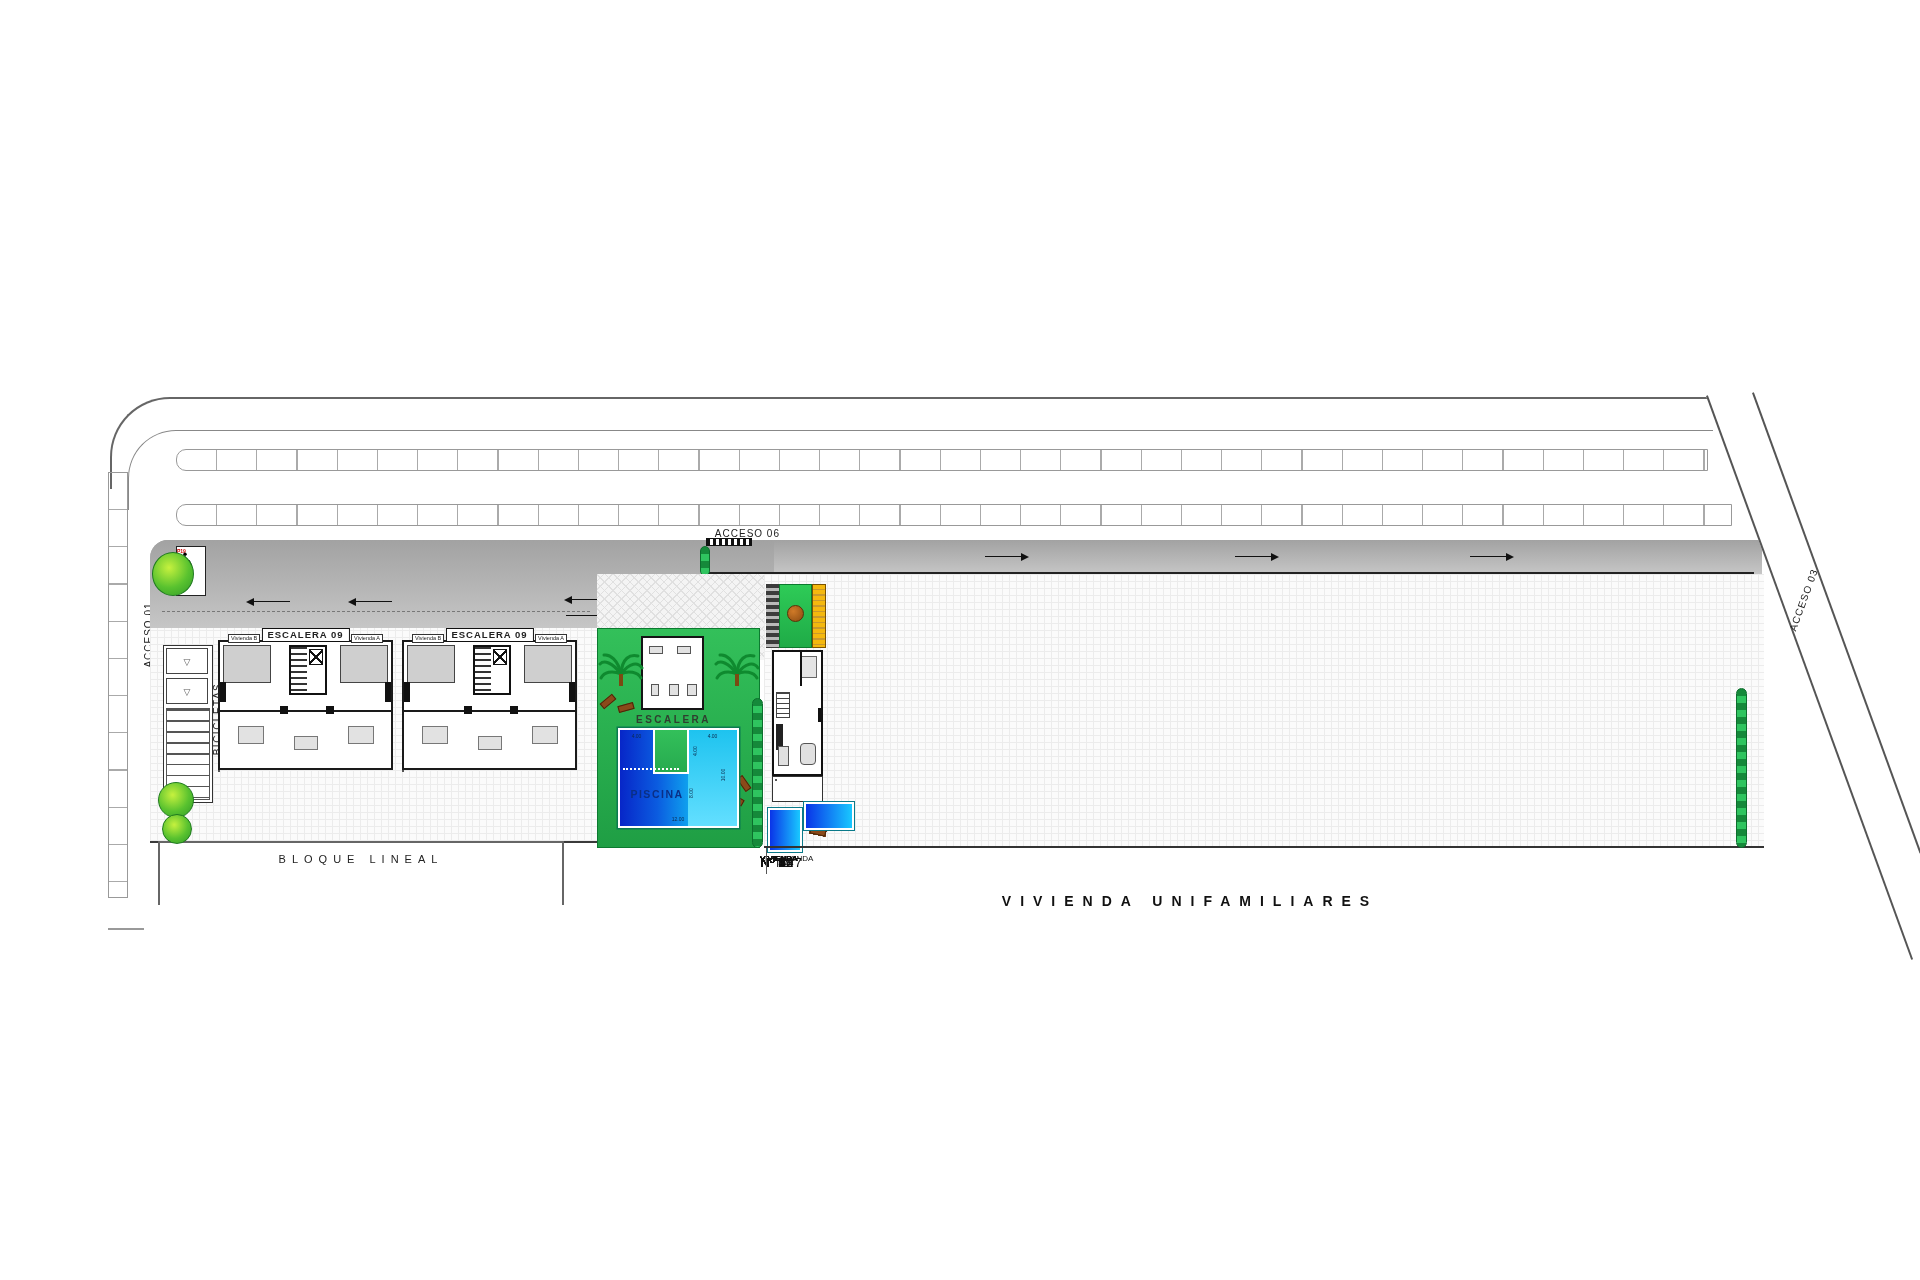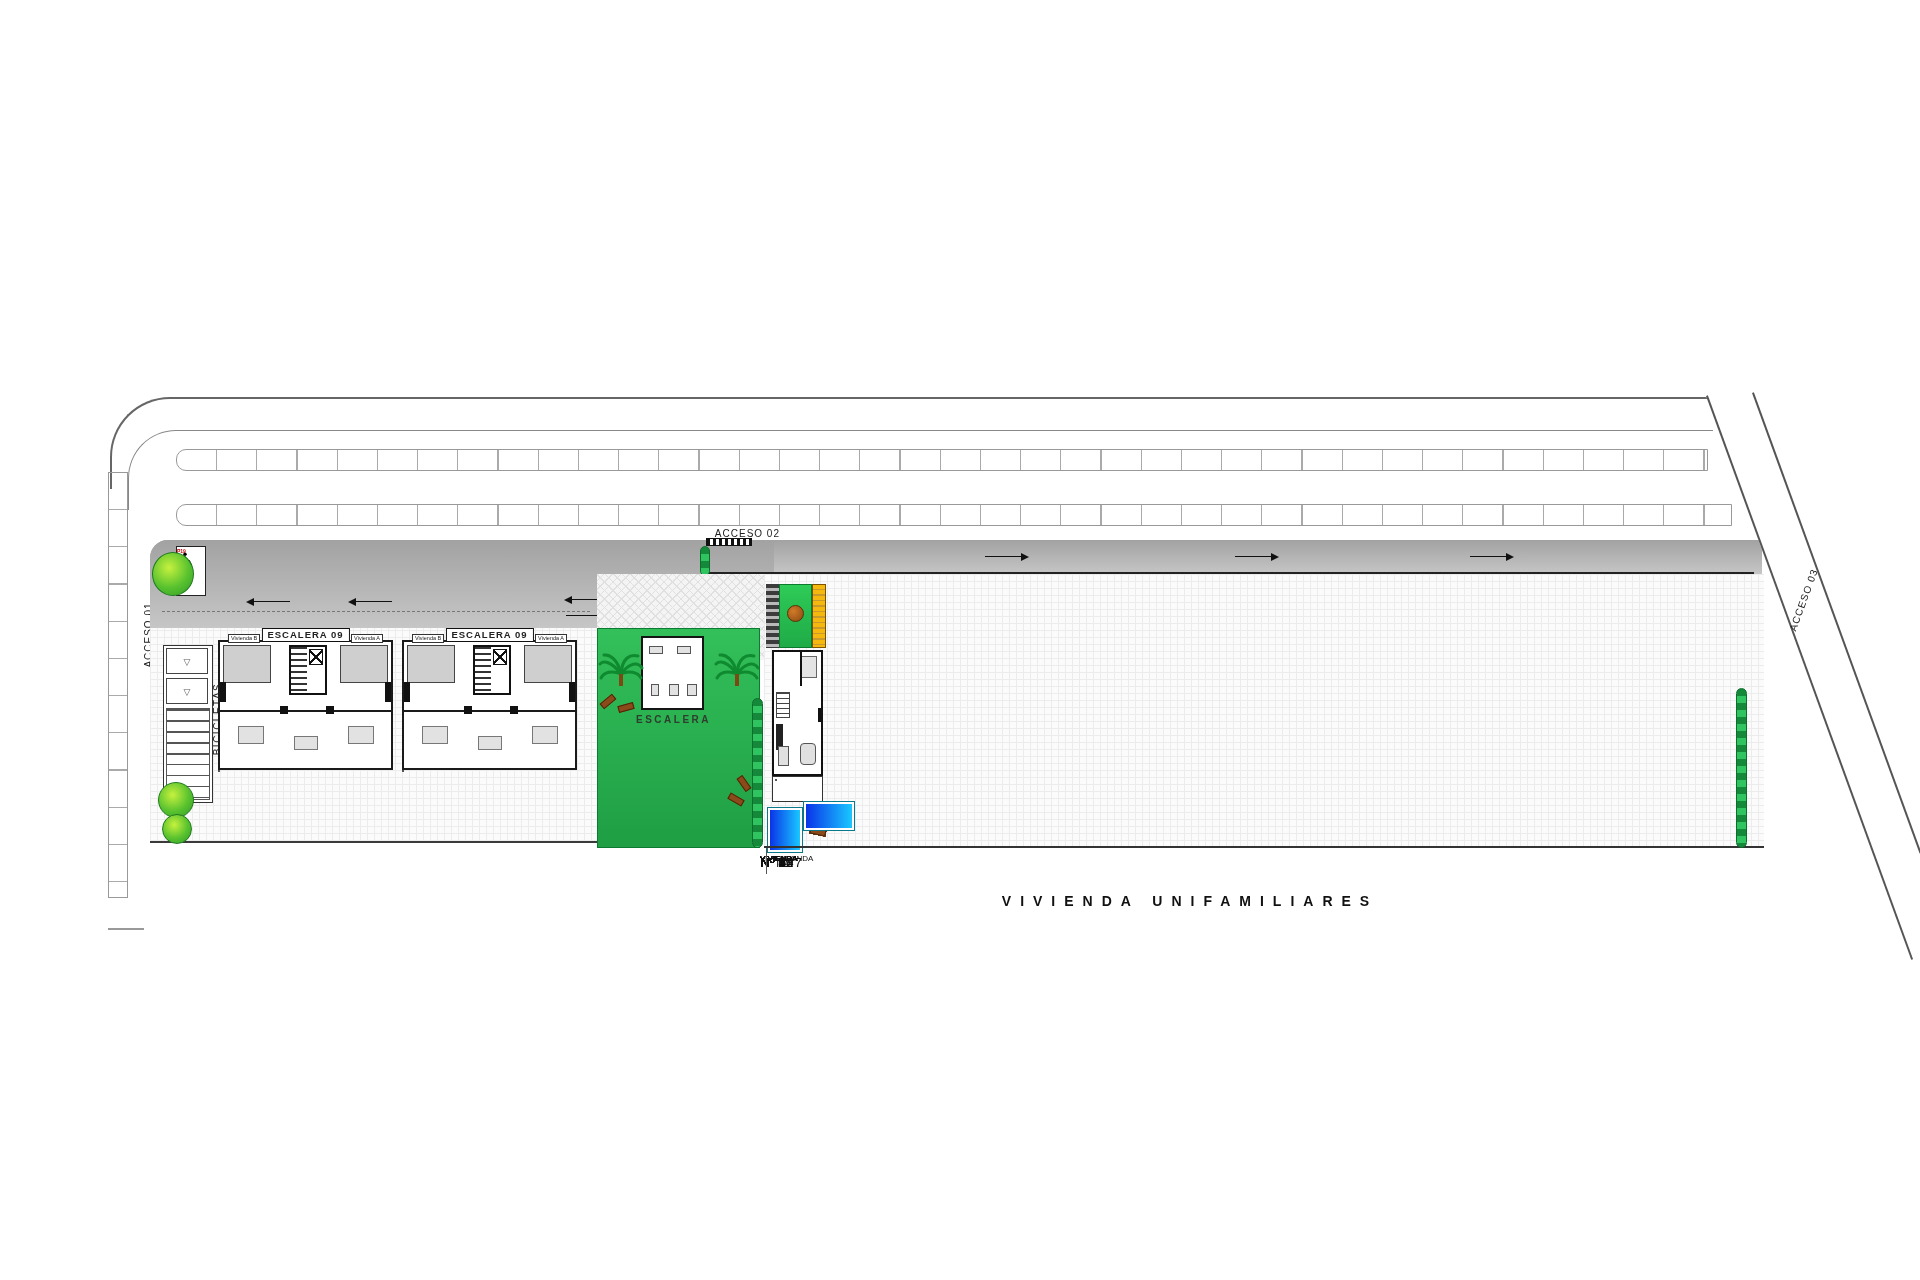--- a/index.html
+++ b/index.html
@@ -163,21 +163,21 @@
 <div id="canvas">
 
   <div class="outer-corner"></div>
   <div class="inner-corner"></div>
   <div class="stall-row r1"></div>
   <div class="stall-row r2"></div>
   <div class="left-stalls"></div>
   <div class="bottom-dash"></div>
 
   <div class="rot-label acc1">ACCESO 01</div>
-  <div class="rot-label acc2">ACCESO 02</div>
+  <div class="rot-label acc2">ACCESO 06</div>
   <div class="acc2-diag"></div>
 
   <div class="band bandA"></div>
   <div class="band bandB"></div>
   <div class="crenel"></div>
   <div class="gate"></div>
   <div class="hedge hedge-acc2"></div>
   <div class="aisle-dash"></div>
 
   <div class="arrow left" style="left:248px;top:601px;"></div>
@@ -431,20 +431,23 @@
     <div class="furn" style="left:128px;top:84px;width:26px;height:18px;"></div>
     <div class="furn" style="left:74px;top:94px;width:24px;height:14px;"></div>
     <div class="terrace-band">
       <div></div>
           <div class="mid"></div>
           <div></div>
     </div>
   </div>
 </div>
 
+  <div class="bloque-box">
+    <div class="bloque-label">BLOQUE LINEAL</div>
+  </div>
 
   <div class="big-tree" style="left:152px;top:552px;width:42px;height:44px;"></div>
   <div class="big-tree" style="left:158px;top:782px;width:36px;height:36px;"></div>
   <div class="big-tree" style="left:162px;top:814px;width:30px;height:30px;"></div>
 
   <div class="hatch-gym"></div>
   <div class="lawn"></div>
   <div class="gym">
     <div class="furn" style="left:6px;top:8px;width:14px;height:8px;"></div>
     <div class="furn" style="left:34px;top:8px;width:14px;height:8px;"></div>
@@ -475,20 +478,33 @@
         <path d="M23 22 C 14 18, 6 20, 3 26"></path>
     </g>
       <rect x="21" y="22" width="4" height="12" fill="#7a4a12"></rect>
   </svg>
 
   <div class="lounger" style="left:600px;top:698px;transform:rotate(-40deg);"></div>
   <div class="lounger" style="left:618px;top:704px;transform:rotate(-15deg);"></div>
   <div class="lounger" style="left:736px;top:780px;transform:rotate(55deg);"></div>
   <div class="lounger" style="left:728px;top:796px;transform:rotate(30deg);"></div>
 
+  <div class="pool">
+    <div class="pool-left"></div>
+    <div class="pool-right"></div>
+    <div class="pool-notch"></div>
+    <div class="pool-steps"></div>
+    <div class="dim" style="left:0;top:3px;width:33px;">4.00</div>
+    <div class="dim" style="left:68px;top:3px;width:49px;">4.00</div>
+    <div class="dim vdim" style="left:60px;top:18px;">4.00</div>
+    <div class="dim vdim" style="left:88px;top:42px;">10.00</div>
+    <div class="dim vdim" style="left:56px;top:60px;">8.00</div>
+    <div class="dim" style="left:18px;top:86px;width:80px;">12.00</div>
+    <div class="piscina-label">PISCINA</div>
+  </div>
   <div class="hedge hedge-pool"></div>
 
   <div class="grid-bg villas-bg"></div>
   <div id="villas-row">
   <div class="villa">
     <div class="v-drive"></div>
     <div class="v-lawn">
       <div class="v-tree"></div>
     </div>
     <div class="v-pergola"></div>

